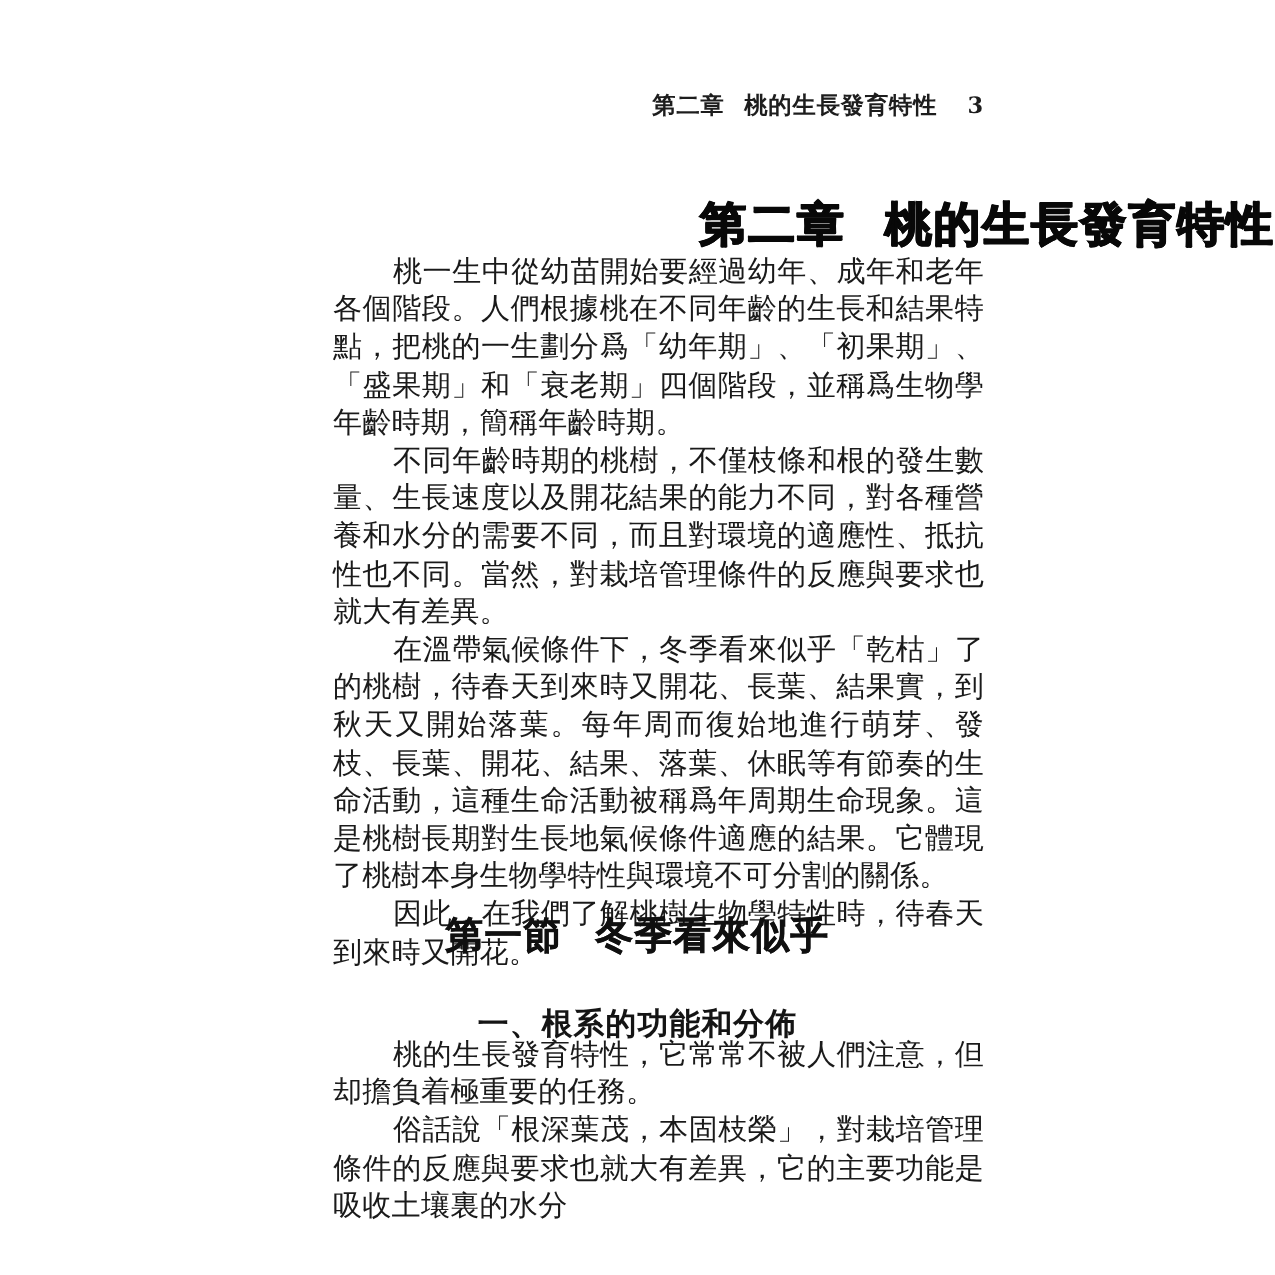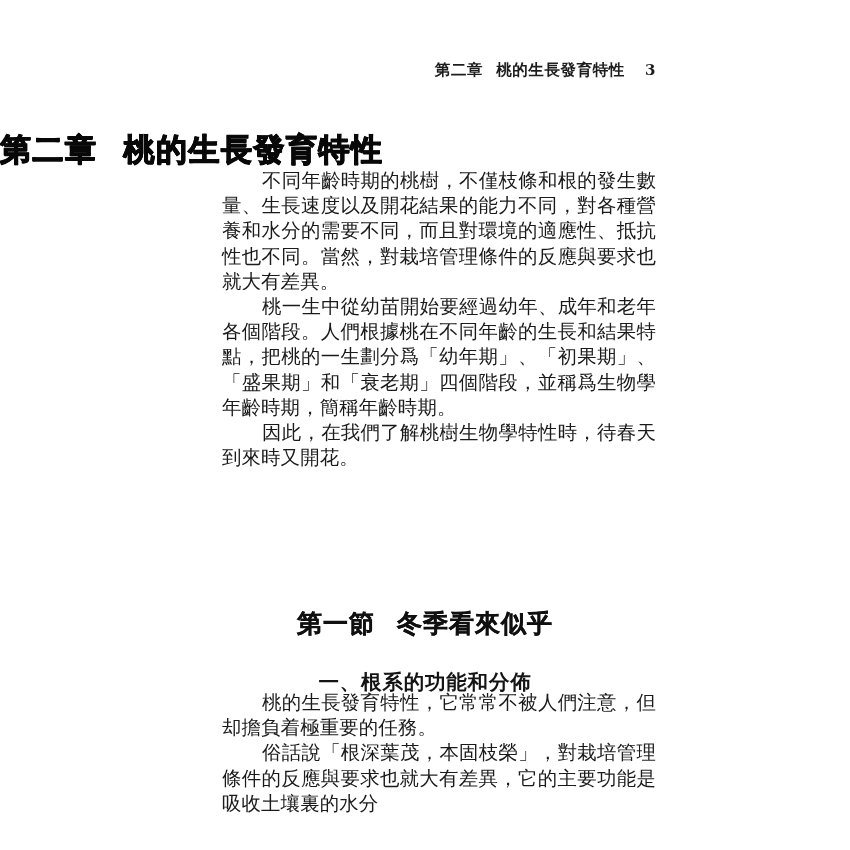--- a/index.html
+++ b/index.html
@@ -47,21 +47,21 @@
     font-weight: 700;
     font-size: 15px;
   }
 
   
   .chapter-title {
     position: absolute;
     left: 0;
     top: 108px;
     width: 850px;
-    text-align: left;
+    text-align: right;
     font-size: 31px;
     font-weight: 700;
     letter-spacing: 1.5px;
     color: #080808;
     -webkit-text-stroke: 0.9px #080808;
     text-shadow: 0.6px 0 0 #080808, -0.6px 0 0 #080808, 0 0.5px 0 #080808;
     white-space: nowrap;
   }
   .chapter-title .ct-num { margin-right: 26px; }
 
@@ -131,22 +131,23 @@
 
   <div class="running-header">
     <span class="hdr-chap">第二章</span><span class="hdr-title">桃的生長發育特性</span><span class="hdr-page">3</span>
   </div>
 
   <h1 class="chapter-title">
     <span class="ct-num">第二章</span><span>桃的生長發育特性</span>
   </h1>
 
   <div class="textblock">
+    <p class="para">桃一生中從幼苗開始要經過幼年、成年和老年各個階段。人們根據桃在不同年齡的生長和結果特點，把桃的一生劃分爲「幼年期」、「初果期」、「盛果期」和「衰老期」四個階段，並稱爲生物學年齡時期，簡稱年齡時期。</p>
     <p class="para">不同年齡時期的桃樹，不僅枝條和根的發生數量、生長速度以及開花結果的能力不同，對各種營養和水分的需要不同，而且對環境的適應性、抵抗性也不同。當然，對栽培管理條件的反應與要求也就大有差異。</p>
-    <p class="para">桃一生中從幼苗開始要經過幼年、成年和老年各個階段。人們根據桃在不同年齡的生長和結果特點，把桃的一生劃分爲「幼年期」、「初果期」、「盛果期」和「衰老期」四個階段，並稱爲生物學年齡時期，簡稱年齡時期。</p>
+    <p class="para">在溫帶氣候條件下，冬季看來似乎「乾枯」了的桃樹，待春天到來時又開花、長葉、結果實，到秋天又開始落葉。每年周而復始地進行萌芽、發枝、長葉、開花、結果、落葉、休眠等有節奏的生命活動，這種生命活動被稱爲年周期生命現象。這是桃樹長期對生長地氣候條件適應的結果。它體現了桃樹本身生物學特性與環境不可分割的關係。</p>
     <p class="para">因此，在我們了解桃樹生物學特性時，待春天到來時又開花。</p>
   </div>
 
   <h2 class="section-heading">
     <span class="sh-num">第一節</span><span>冬季看來似乎</span>
   </h2>
 
   <h3 class="subsection-heading">一、根系的功能和分佈</h3>
 
   <div class="textblock-lower">

